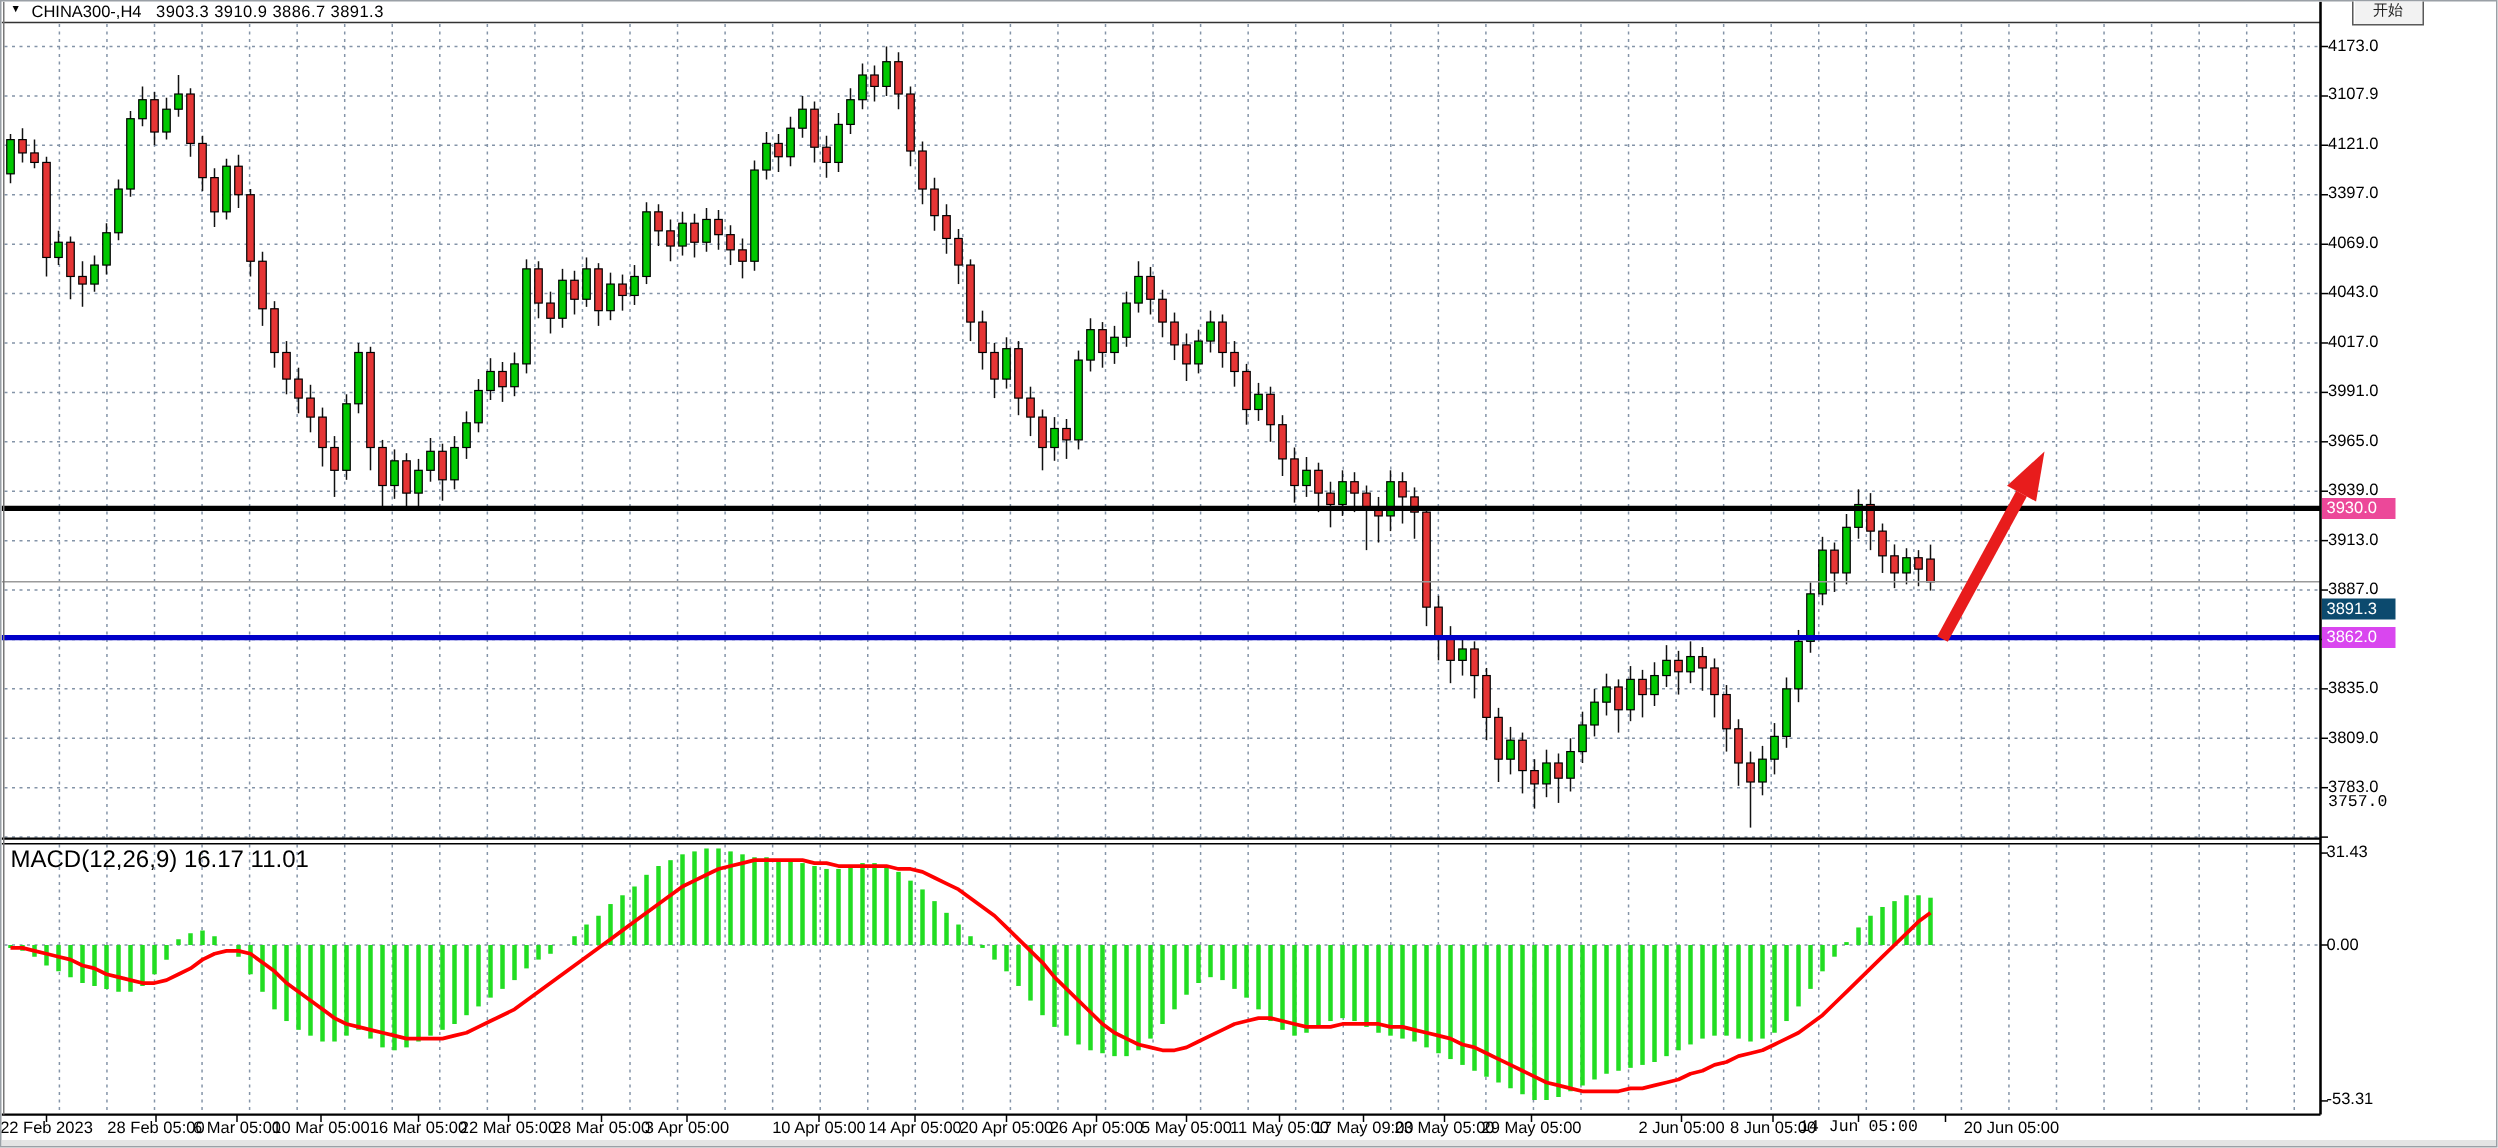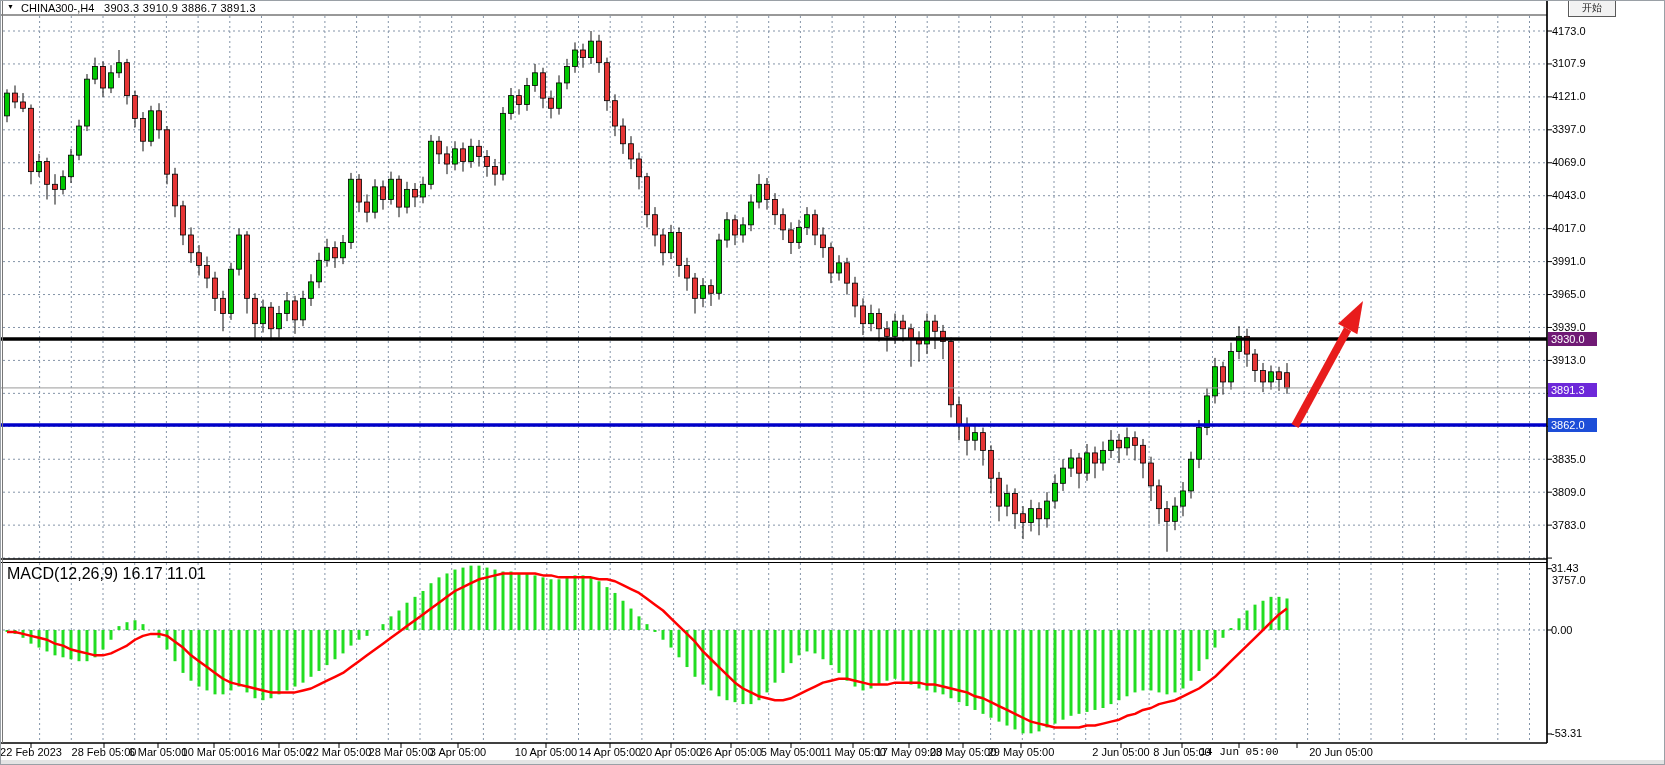--- a/index.html
+++ b/index.html
@@ -700,21 +700,21 @@
       <div class="axis-label" style="top: 221.152px;">4017.0</div>
       <div class="axis-label" style="top: 254.094px;">3991.0</div>
       <div class="axis-label" style="top: 287.036px;">3965.0</div>
       <div class="axis-label" style="top: 319.978px;">3939.0</div>
       <div class="axis-label" style="top: 352.92px; text-align: center;">3913.0</div>
       <div class="axis-label" style="top: 385.862px;">3887.0</div>
       <div class="axis-label" style="top: 418.804px;">3861.0</div>
       <div class="axis-label" style="top: 451.746px;">3835.0</div>
       <div class="axis-label" style="top: 484.688px;">3809.0</div>
       <div class="axis-label" style="top: 517.63px;">3783.0</div>
-      <div class="axis-label" style="top: 573px;">3757.0</div>
+      <div class="axis-label" style="top: 528px; font-family: Liberation Mono, monospace;">3757.0</div>
     </div>
   <div id="macd-labels">
       <div class="macd-axis-label" style="top: 561.212px;">31.43</div>
       <div class="macd-axis-label" style="top: 622.5px;">0.00</div>
       <div class="macd-axis-label" style="top: 726.455px;">-53.31</div>
     </div>
   <div id="date-labels">
       <div class="date-label" style="left: 30px;">22 Feb 2023</div>
       <div class="date-label" style="left: 103px;">28 Feb 05:00</div>
       <div class="date-label" style="left: 157px;">6 Mar 05:00</div>
@@ -731,20 +731,20 @@
       <div class="date-label" style="left: 852px;">11 May 05:00</div>
       <div class="date-label" style="left: 908px;">17 May 09:00</div>
       <div class="date-label" style="left: 962px;">23 May 05:00</div>
       <div class="date-label" style="left: 1020px;">29 May 05:00</div>
       <div class="date-label" style="left: 1120px;">2 Jun 05:00</div>
       <div class="date-label" style="left: 1181px;">8 Jun 05:00</div>
       <div class="date-label" style="left: 1238px; font-family: Liberation Mono, monospace;">14 Jun 05:00</div>
       <div class="date-label" style="left: 1340px;">20 Jun 05:00</div>
     </div>
   <div id="badges">
-      <div class="badge" style="top: 330.881px; background: #701a75;">3930.0</div>
-      <div class="badge" style="top: 382px; background: #6d28d9;">3891.3</div>
-      <div class="badge" style="top: 417.037px; background: #1d4ed8;">3862.0</div>
+      <div class="badge" style="top: 330.881px; background: #ec4899;">3930.0</div>
+      <div class="badge" style="top: 398px; background: #0c4a6e;">3891.3</div>
+      <div class="badge" style="top: 417.037px; background: #d946ef;">3862.0</div>
     </div>
 
   <div id="start-btn">开始</div>
   <div id="bottom-strip"></div>
 </div>
 
 </body></html>

